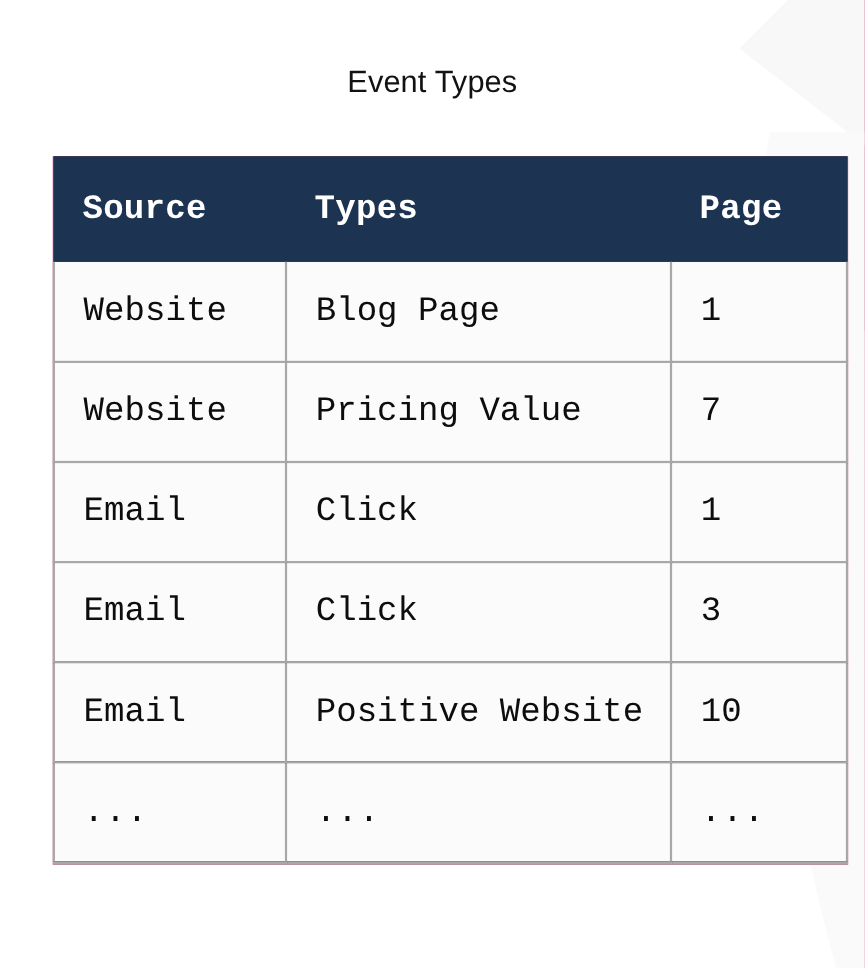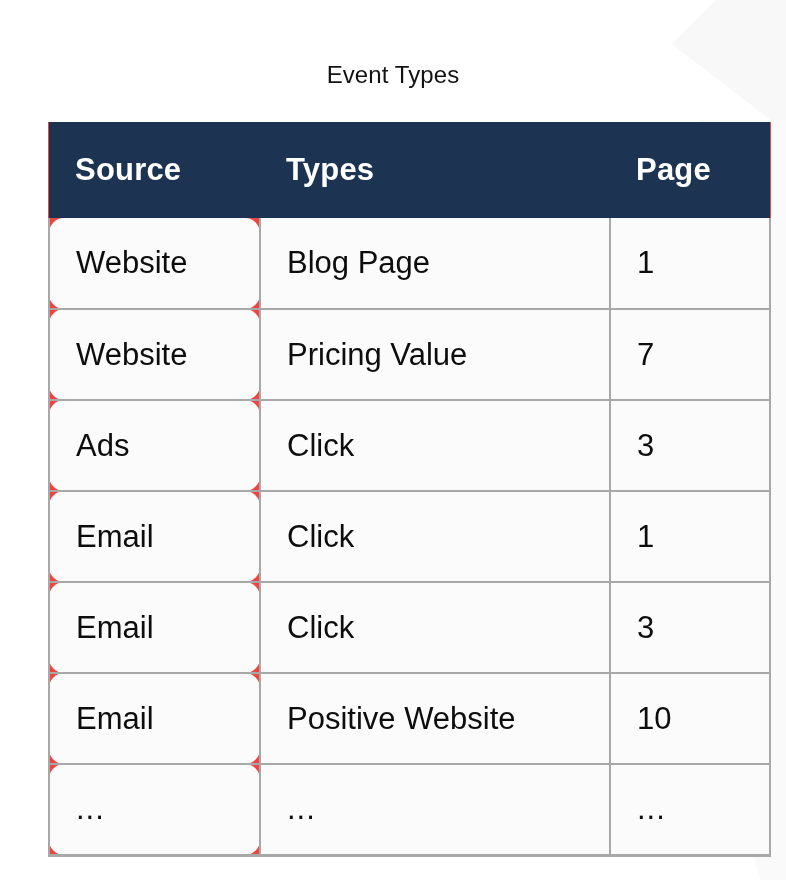--- a/index.html
+++ b/index.html
@@ -34,36 +34,37 @@
     z-index: 1;
   }
 
   
   #chart-title {
     position: absolute;
     left: 0;
     top: 55px;
     width: 786px;
     text-align: center;
-    font-size: 24px;
+    font-size: 28px;
     line-height: 40px;
     font-weight: 400;
     color: #121212;
     letter-spacing: 0.1px;
   }
 
   
   #data-table {
     position: absolute;
     left: 48px;
-    top: 122px;
+    top: 142px;
     width: 721px;
     border-collapse: collapse;
     table-layout: fixed;
-    background: #ef4444;
+    background: #be185d;
+    font-family: Liberation Mono, monospace;
   }
 
   #data-table col.col-source { width: 211px; }
   #data-table col.col-type   { width: 350px; }
   #data-table col.col-value  { width: 160px; }
 
   #data-table thead th {
     background: #1c3351;
     color: #ffffff;
     font-size: 31px;
@@ -86,21 +87,20 @@
     height: 91px;
     vertical-align: middle;
     border-right: 2px solid #a8a8a8;
     border-bottom: 2px solid #a8a8a8;
     white-space: nowrap;
     overflow: hidden;
   }
 
   #data-table tbody td.first-col {
     border-left: 2px solid #a8a8a8;
-    border-radius: 15px;
   }
 
   #data-table tbody tr:last-child td {
     border-bottom: 3px solid #a8a8a8;
   }
 
   .ellipsis-cell {
     color: #0d0d0d;
     letter-spacing: 1px;
   }
@@ -136,25 +136,20 @@
         <td class="first-col">Website</td>
         <td>Blog Page</td>
         <td>1</td>
       </tr>
       <tr>
         <td class="first-col">Website</td>
         <td>Pricing Value</td>
         <td>7</td>
       </tr>
       <tr>
-        <td class="first-col">Ads</td>
-        <td>Click</td>
-        <td>3</td>
-      </tr>
-      <tr>
         <td class="first-col">Email</td>
         <td>Click</td>
         <td>1</td>
       </tr>
       <tr>
         <td class="first-col">Email</td>
         <td>Click</td>
         <td>3</td>
       </tr>
       <tr>

